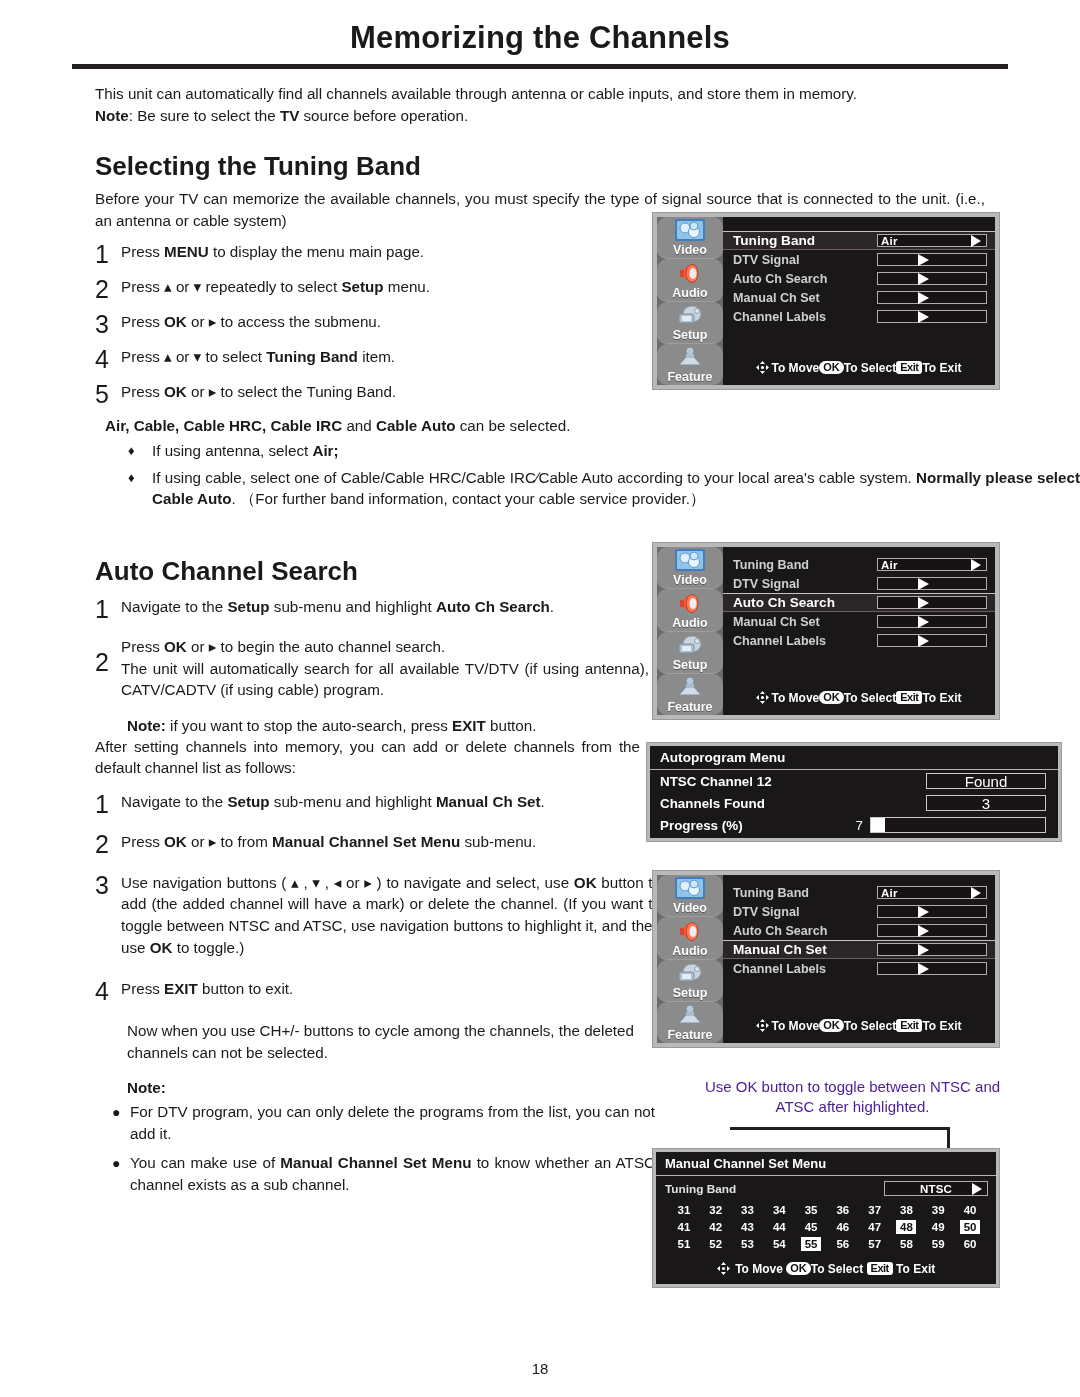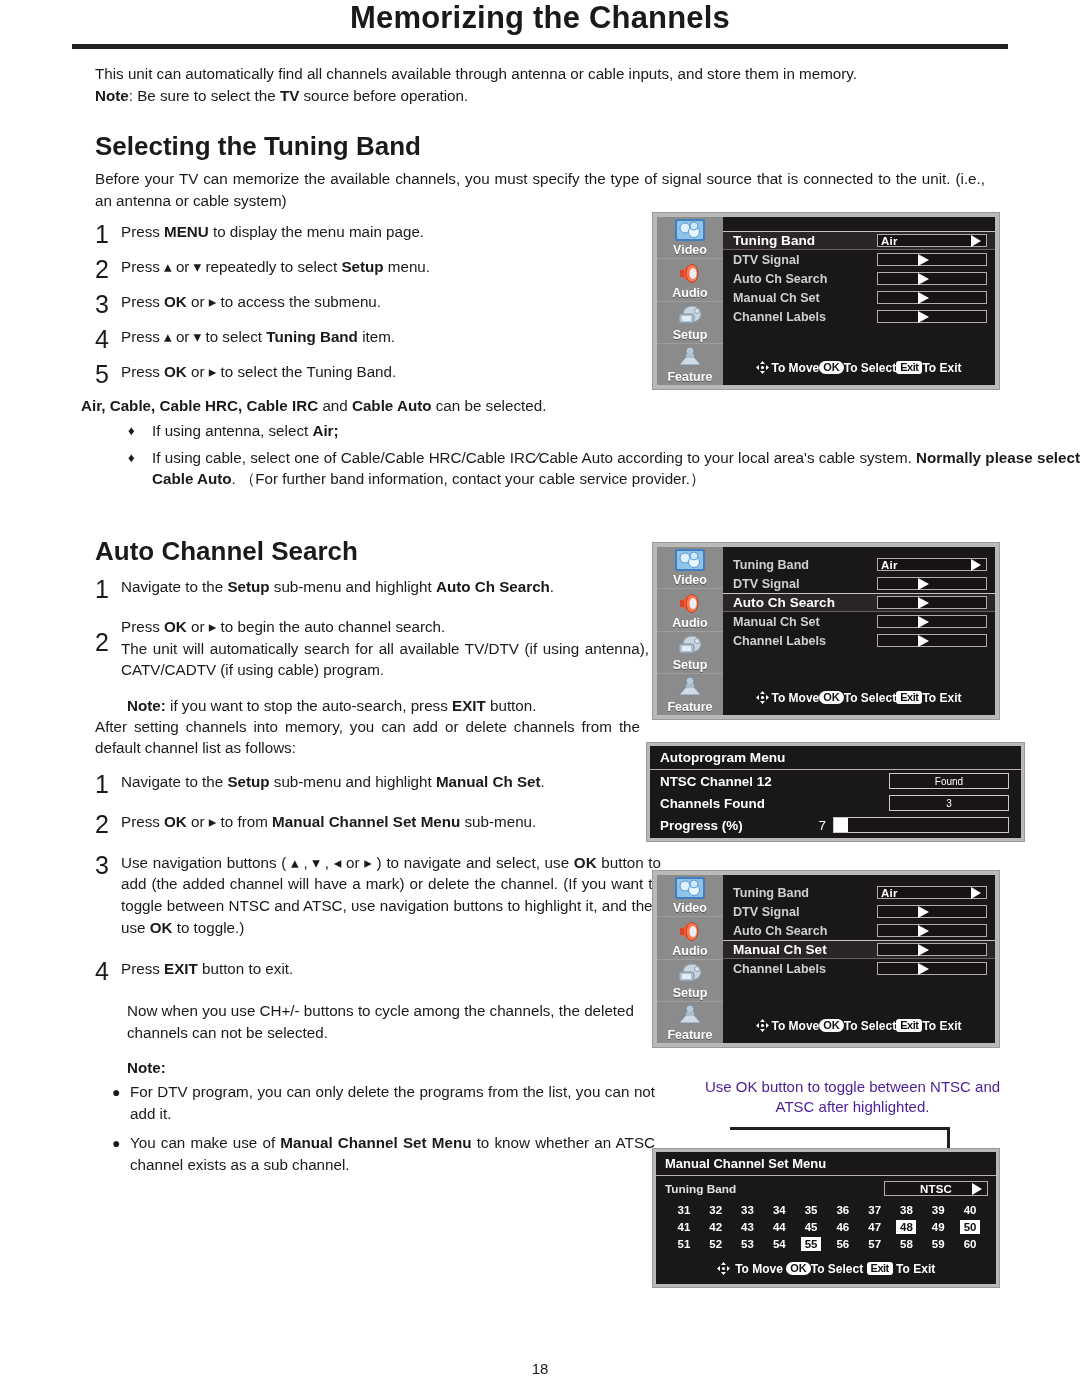--- a/index.html
+++ b/index.html
@@ -11,21 +11,21 @@
     overflow: hidden;
   }
   .page { position: relative; width: 1080px; height: 1397px; }
 
   
   .page-title {
     text-align: center;
     font-size: 31px;
     font-weight: bold;
     letter-spacing: .2px;
-    padding-top: 0;
+    padding-top: 20px;
   }
   .title-rule {
     margin: 8px 72px 0 72px;
     height: 5px;
     background: #231f20;
   }
 
   
   .intro {
     margin: 14px 95px 16px 95px;
@@ -76,21 +76,21 @@
     font-size: 15.2px;
     line-height: 1.42;
     margin-top: 5px;
   }
   .bullet .mark { flex: 0 0 24px; font-size: 13px; padding-top: 2px;}
   .bullet .btext { flex: 1; text-align: justify; }
   .dotlist { margin: 4px 0 0 112px; }
   .dotlist .mark { flex: 0 0 18px; font-size: 14px; }
 
   .strong-line {
-    margin: 10px 0 0 81px;
+    margin: 10px 0 0 105px;
     font-size: 15.2px;
     font-weight: bold;
   }
   .strong-line .reg { font-weight: normal; }
 
   
   .osd {
     position: absolute;
     background: #b9b9b9;
     border: 1px solid #9a9a9a;
@@ -110,20 +110,21 @@
   }
   .side-item {
     flex: 1 1 0;
     border-bottom: 1px solid #9d9d9d;
     background: #8b8b8b;
     display: flex;
     flex-direction: column;
     align-items: center;
     justify-content: center;
     gap: 1px;
+    border-radius: 10px;
   }
   .side-item:last-child { border-bottom: none; }
   .side-label {
     font-size: 12.5px;
     font-weight: bold;
     color: #ffffff;
     text-shadow: 0 1px 0 #555;
     line-height: 1;
   }
   .side-icon { width: 34px; height: 25px; display:block; }
@@ -215,21 +216,21 @@
     display: flex; align-items: center;
     padding: 3px 12px 3px 10px;
     color: #ffffff; font-size: 13.4px; font-weight: bold;
   }
   .ap-row .lab { flex: 1; }
   .ap-box {
     width: 120px; height: 16px;
     border: 1px solid #cfc6c6;
     background: #191516;
     color: #ffffff;
-    font-size: 10px;
+    font-size: 15px;
     font-weight: normal;
     display: flex; align-items: center; justify-content: center;
   }
   .ap-prog { display:flex; align-items:center; gap:7px; }
   .ap-pct { font-size: 13.4px; font-weight: normal; color: #fff; }
   .ap-bar {
     width: 176px; height: 16px;
     border: 1px solid #cfc6c6;
     background: #191516;
     display: flex;
@@ -590,21 +591,21 @@
             <svg width="13" height="13" viewBox="0 0 13 13">
                 <path d="M6.5 0 L9 3 H4 Z M6.5 13 L4 10 H9 Z M0 6.5 L3 4 V9 Z M13 6.5 L10 9 V4 Z" fill="#fff"></path>
                 <circle cx="6.5" cy="6.5" r="1.6" fill="#fff"></circle>
               </svg>
           </span><span>To Move</span><span class="key">OK</span><span>To Select</span><span class="key exit">Exit</span><span>To Exit</span>
         </div>
       </div>
     </div>
   </div>
 
-  <div class="osd" id="apmenu" style="left:646px; top:742px; width:379px; height:100px; padding:3px;">
+  <div class="osd" id="apmenu" style="left:646px; top:742px; width:416px; height:100px; padding:3px;">
     <div class="osd-inner" style="flex-direction:column; background:#1a1718;">
       <div class="ap-head">Autoprogram Menu</div>
       <div class="ap-row">
         <span class="lab">NTSC Channel 12</span>
         <span class="ap-box">Found</span>
       </div>
       <div class="ap-row">
         <span class="lab">Channels Found</span>
         <span class="ap-box">3</span>
       </div>

